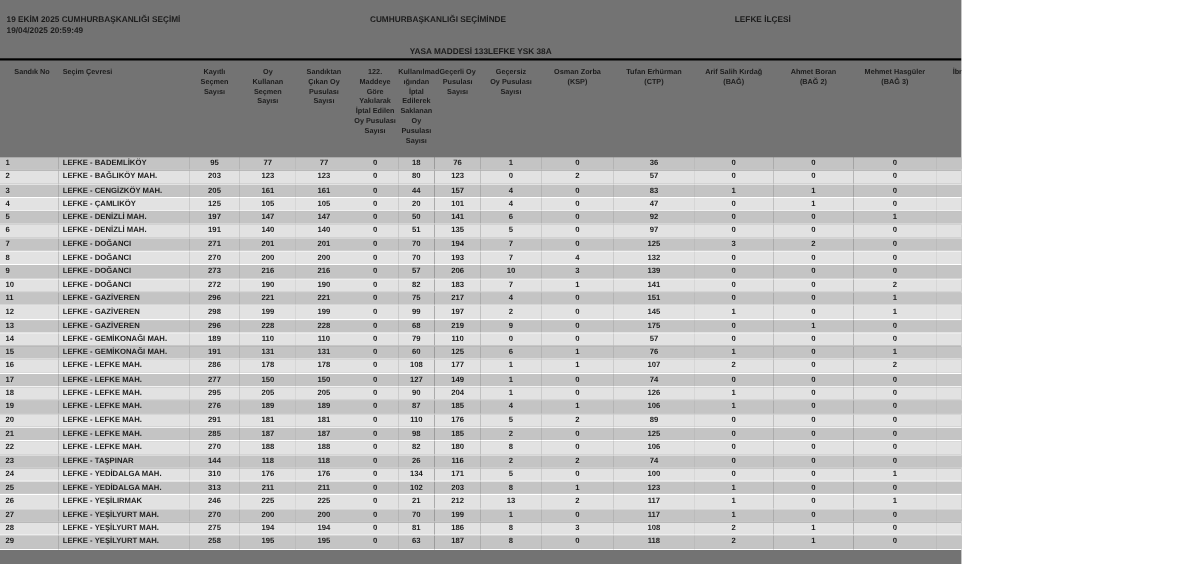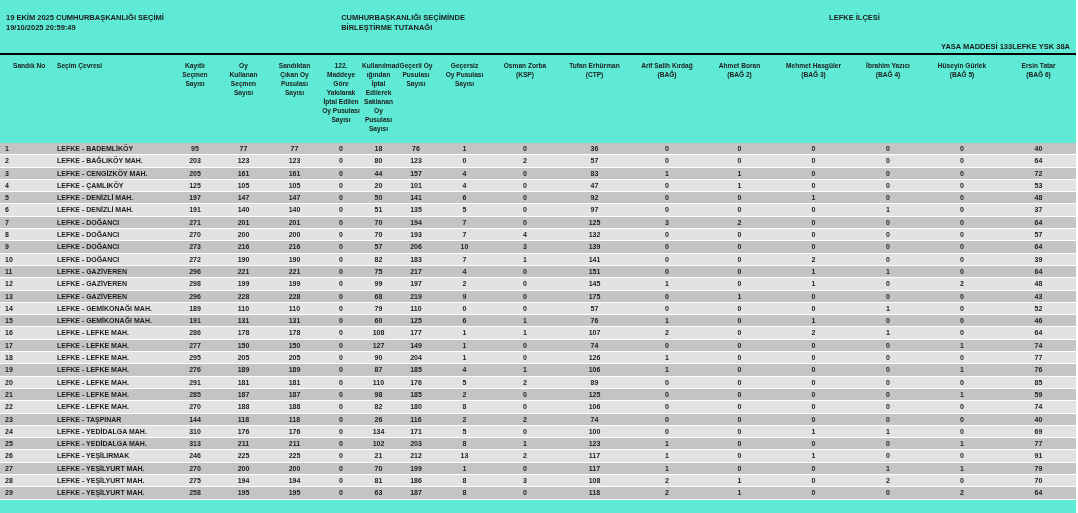--- a/index.html
+++ b/index.html
@@ -3,29 +3,29 @@
 <meta charset="utf-8">
 <style>
   :root{
     --stripe-dark:#c4c4c4;
     --stripe-light:#e2e2e2;
     --rule:#000000;
     --ink:#1c1c1c;
   }
   html,body{margin:0;padding:0;background:#ffffff;}
   .page{
-    width:1076px;height:513px;background:#5eead4;position:relative;overflow:hidden;
+    width:874px;height:513px;background:#737373;position:relative;overflow:hidden;
     font-family:"Liberation Sans",sans-serif;font-weight:bold;color:var(--ink);
     -webkit-font-smoothing:antialiased;
   }
   .topbar{display:flex;padding:13px 6px 0 6px;font-size:7.5px;line-height:9.5px;}
   .tb-left{flex:0 0 31.5%;text-align:left;}
-  .tb-center{flex:0 0 28%;}
+  .tb-center{flex:0 0 28%;text-align:center;}
   .tb-right{flex:1 1 auto;text-align:center;}
-  .lawrow{display:flex;justify-content:flex-end;padding:0 6px;margin-top:10px;font-size:7.5px;line-height:9px;}
+  .lawrow{display:flex;justify-content:center;padding:0 6px;margin-top:10px;font-size:7.5px;line-height:9px;}
   .rule{height:2px;background:var(--rule);margin-top:2px;}
   table{width:1078px;border-collapse:collapse;table-layout:fixed;margin-top:4px;}
   thead th{
     font-size:6.6px;line-height:9px;font-weight:bold;vertical-align:top;
     white-space:pre-line;text-align:center;padding:2px 0 10px 0;
   }
   thead th.col-0{text-align:left;padding-left:13px;}
   thead th.col-1{text-align:left;padding-left:4px;}
   tbody td{
     font-size:7px;line-height:11.3px;height:11.3px;padding:0;text-align:center;
@@ -37,25 +37,24 @@
   tbody tr:nth-child(even){background:var(--stripe-light);}
 </style>
 </head>
 <body>
 
 <div class="page">
 
   <div class="topbar">
     <div class="tb-left">
       <div>19 EKİM 2025 CUMHURBAŞKANLIĞI SEÇİMİ</div>
-      <div>19/10/2025 20:59:49</div>
+      <div>19/04/2025 20:59:49</div>
     </div>
     <div class="tb-center">
       <div>CUMHURBAŞKANLIĞI SEÇİMİNDE</div>
-      <div>BİRLEŞTİRME TUTANAĞI</div>
     </div>
     <div class="tb-right">
       <div>LEFKE İLÇESİ</div>
     </div>
   </div>
 
   <div class="lawrow">
     <span>YASA MADDESİ 133</span>
     <span>LEFKE YSK 38A</span>
   </div>

